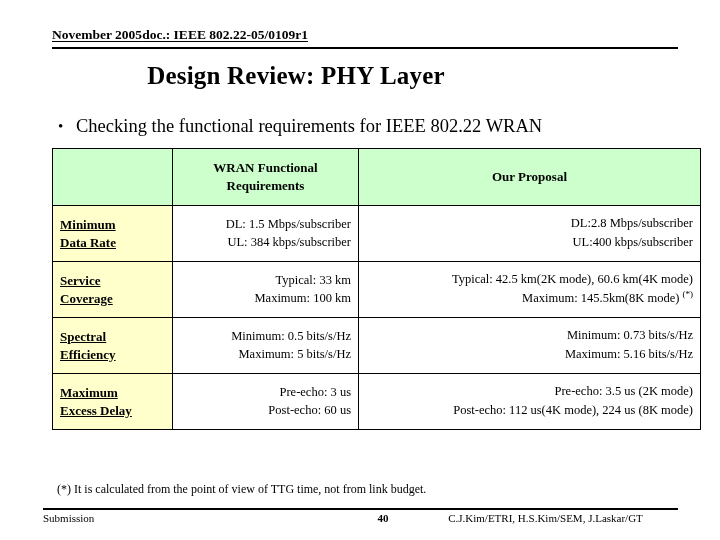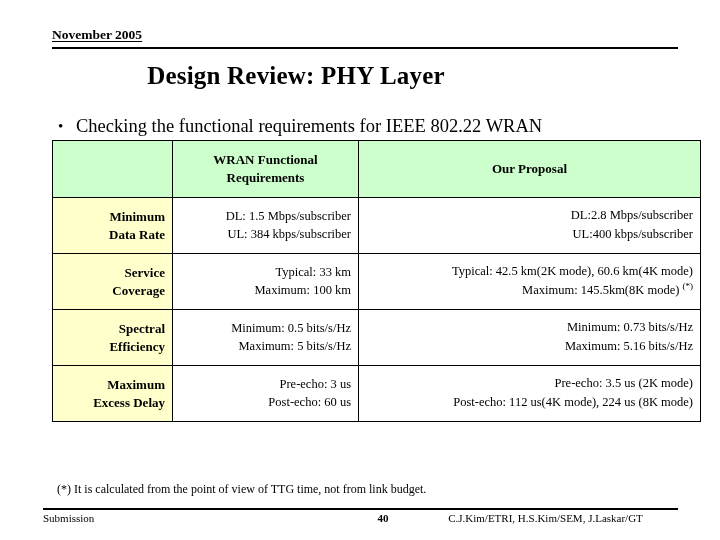--- a/index.html
+++ b/index.html
@@ -77,21 +77,21 @@
     line-height: 1.35;
   }
   .bullet-text {
     flex: 1 1 auto;
   }
 
   
   .req-table {
     position: absolute;
     left: 52px;
-    top: 140px;
+    top: 148px;
     width: 648px;
     border-collapse: collapse;
     table-layout: fixed;
     font-size: 12.5px;
     border-radius: 9px;
   }
   .req-table td, .req-table th {
     border: 1.6px solid #000000;
     vertical-align: middle;
     padding: 6px 7px;
@@ -106,22 +106,23 @@
     font-weight: bold;
     text-align: center;
     font-size: 13px;
     height: 44px;
   }
   thead td.hdr-blank { background: #ccffcc; }
 
   tbody td.cell-label {
     background: #ffffcc;
     font-weight: bold;
-    text-align: right;
+    text-align: left;
     font-size: 13px;
+    text-decoration: underline;
   }
   tbody td.cell-body {
     background: #ffffff;
     text-align: right;
   }
   tbody tr { height: 56px; }
 
   .line { display: block; white-space: nowrap; }
   .sup { font-size: 9px; vertical-align: super; }
 
@@ -156,20 +157,21 @@
   }
   .slide-footer .ft-left   { flex: 0 0 310px; text-align: left; }
   .slide-footer .ft-center { flex: 0 0 60px;  text-align: center; font-weight: bold; }
   .slide-footer .ft-right  { flex: 1 1 auto;  text-align: center; }
 </style>
 </head>
 <body>
 
 <div class="slide-header">
   <span class="hdr-date">November 2005</span>
+  <span class="hdr-doc">doc.: IEEE 802.22-05/0109r1</span>
 </div>
 <div class="header-rule"></div>
 
 <div class="slide-title">Design Review: PHY Layer</div>
 
 <div class="bullet-row">
   <span class="bullet-dot">•</span>
   <span class="bullet-text">Checking the functional requirements for IEEE 802.22 WRAN</span>
 </div>
 

